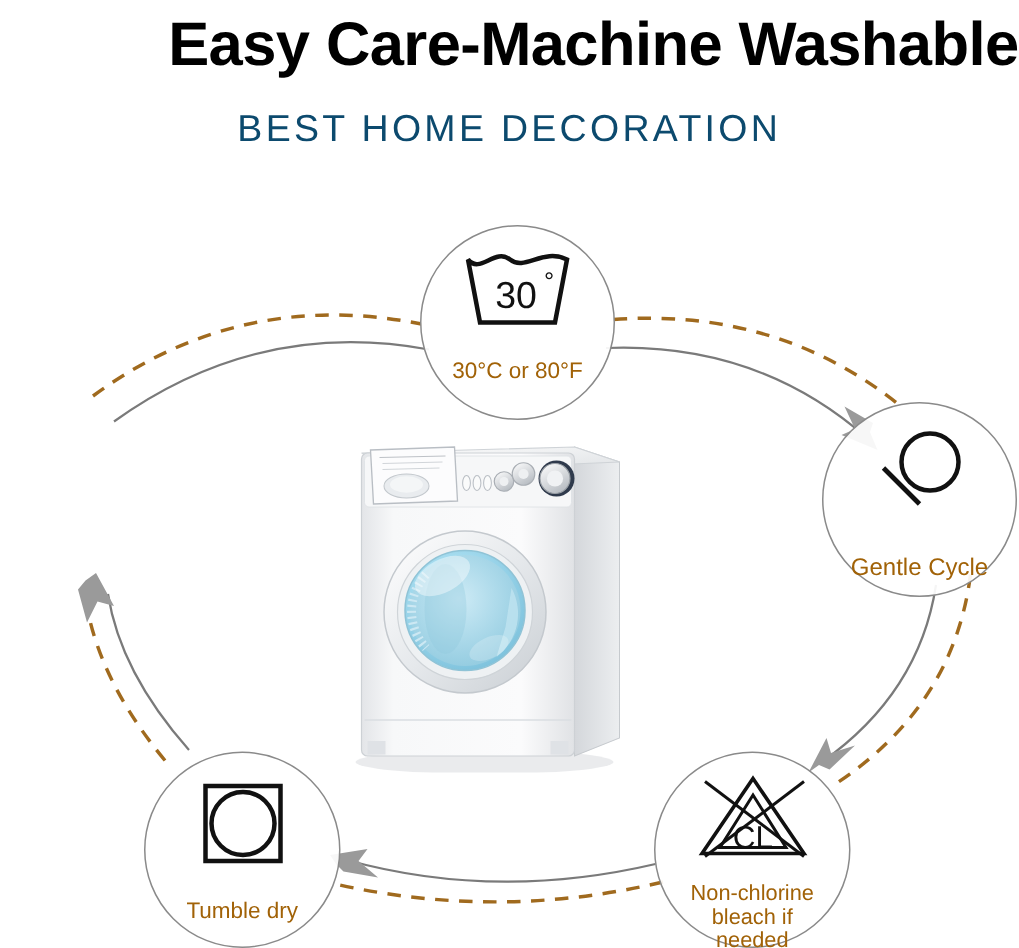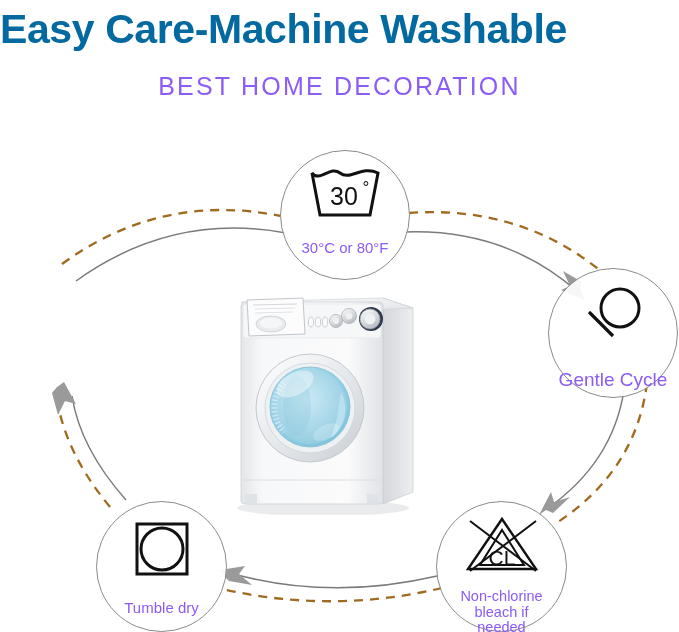--- a/index.html
+++ b/index.html
@@ -19,37 +19,37 @@
     height: 632px;
     background: #ffffff;
   }
 
   
   .title {
     position: absolute;
     top: 6px;
     left: 0;
     width: 679px;
-    text-align: left;
+    text-align: right;
     font-size: 41px;
     font-weight: bold;
-    color: #0369a1;
+    color: #000000;
     letter-spacing: -0.4px;
     white-space: nowrap;
   }
 
   .subtitle {
     position: absolute;
     top: 72px;
     left: 0;
     width: 679px;
     text-align: center;
     font-size: 25px;
     font-weight: normal;
-    color: #8b5cf6;
+    color: #0c4a6e;
     letter-spacing: 2.2px;
     white-space: nowrap;
   }
 
   
   #connectors {
     position: absolute;
     top: 0;
     left: 0;
     width: 679px;
@@ -79,35 +79,35 @@
     gap: 12px;
   }
 
   .node .glyph {
     display: block;
     line-height: 0;
   }
 
   .node .caption {
     text-align: center;
-    color: #8b5cf6;
+    color: #a16207;
     font-size: 14.5px;
     line-height: 1.08;
     white-space: nowrap;
   }
 
   
   #node-wash   { left: 280px; top: 150px;  width: 130px; height: 130px; padding-top: 16px; }
   #node-gentle { left: 548px; top: 268px;  width: 130px; height: 130px; padding-top: 17px; }
   #node-bleach { left: 436px; top: 501px;  width: 131px; height: 131px; padding-top: 13px; }
   #node-tumble { left: 96px;  top: 501px;  width: 131px; height: 131px; padding-top: 18px; }
   #node-iron   { left: 8px;   top: 257px;  width: 131px; height: 131px; padding-top: 16px; }
 
   #node-wash .caption   { margin-top: 9px; font-size: 15px; }
-  #node-gentle .caption { margin-top: 14px; font-size: 19px; }
+  #node-gentle .caption { margin-top: 14px; font-size: 16px; }
   #node-bleach .caption { margin-top: 2px; font-size: 14.5px; }
   #node-tumble .caption { margin-top: 10px; font-size: 15px; }
   #node-iron .caption   { margin-top: 4px; font-size: 15.5px; }
 
   .node .caption span { display: block; }
 </style>
 </head>
 <body>
 
 <div id="root">

